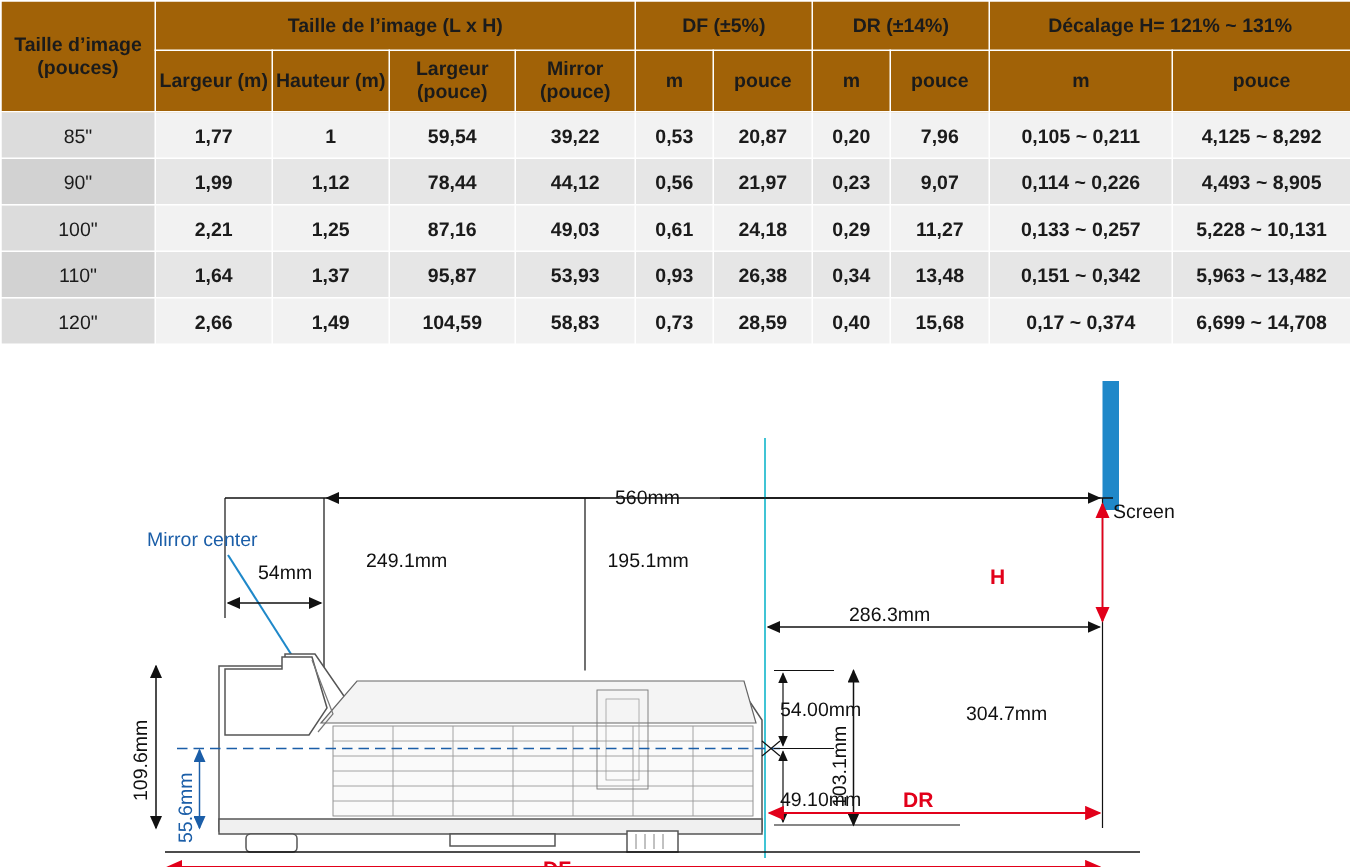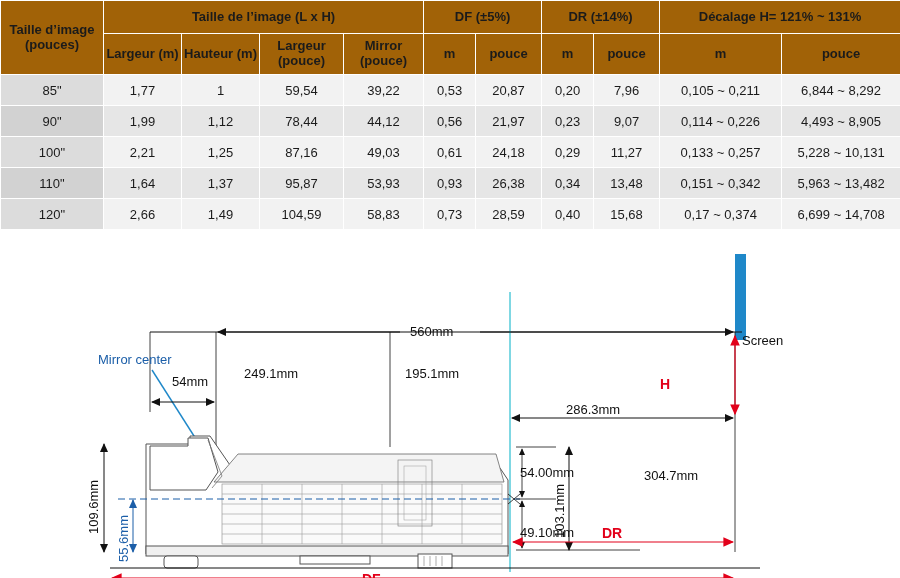--- a/index.html
+++ b/index.html
@@ -37,21 +37,21 @@
   table.spec thead th {
     background: #a16207;
     font-weight: bold;
     line-height: 1.12;
   }
   table.spec thead th.h1 { height: 28px; }
   table.spec thead th.h2 { height: 36px; }
   table.spec tbody td {
     height: 26px;
     background: #f2f2f2;
-    font-weight: normal;
+    font-weight: bold;
   }
   table.spec tbody tr:nth-child(even) td {
     background: #e6e6e6;
   }
   table.spec tbody td.first {
     background: #dcdcdc;
     font-weight: normal;
   }
   table.spec tbody tr:nth-child(even) td.first {
     background: #d2d2d2;
@@ -129,21 +129,21 @@
         <td class="first">85"</td>
         <td>1,77</td>
         <td>1</td>
         <td>59,54</td>
         <td>39,22</td>
         <td>0,53</td>
         <td>20,87</td>
         <td>0,20</td>
         <td>7,96</td>
         <td>0,105 ~ 0,211</td>
-        <td>6,844 ~ 8,292</td>
+        <td>4,125 ~ 8,292</td>
       </tr>
       <tr>
         <td class="first">90"</td>
         <td>1,99</td>
         <td>1,12</td>
         <td>78,44</td>
         <td>44,12</td>
         <td>0,56</td>
         <td>21,97</td>
         <td>0,23</td>

